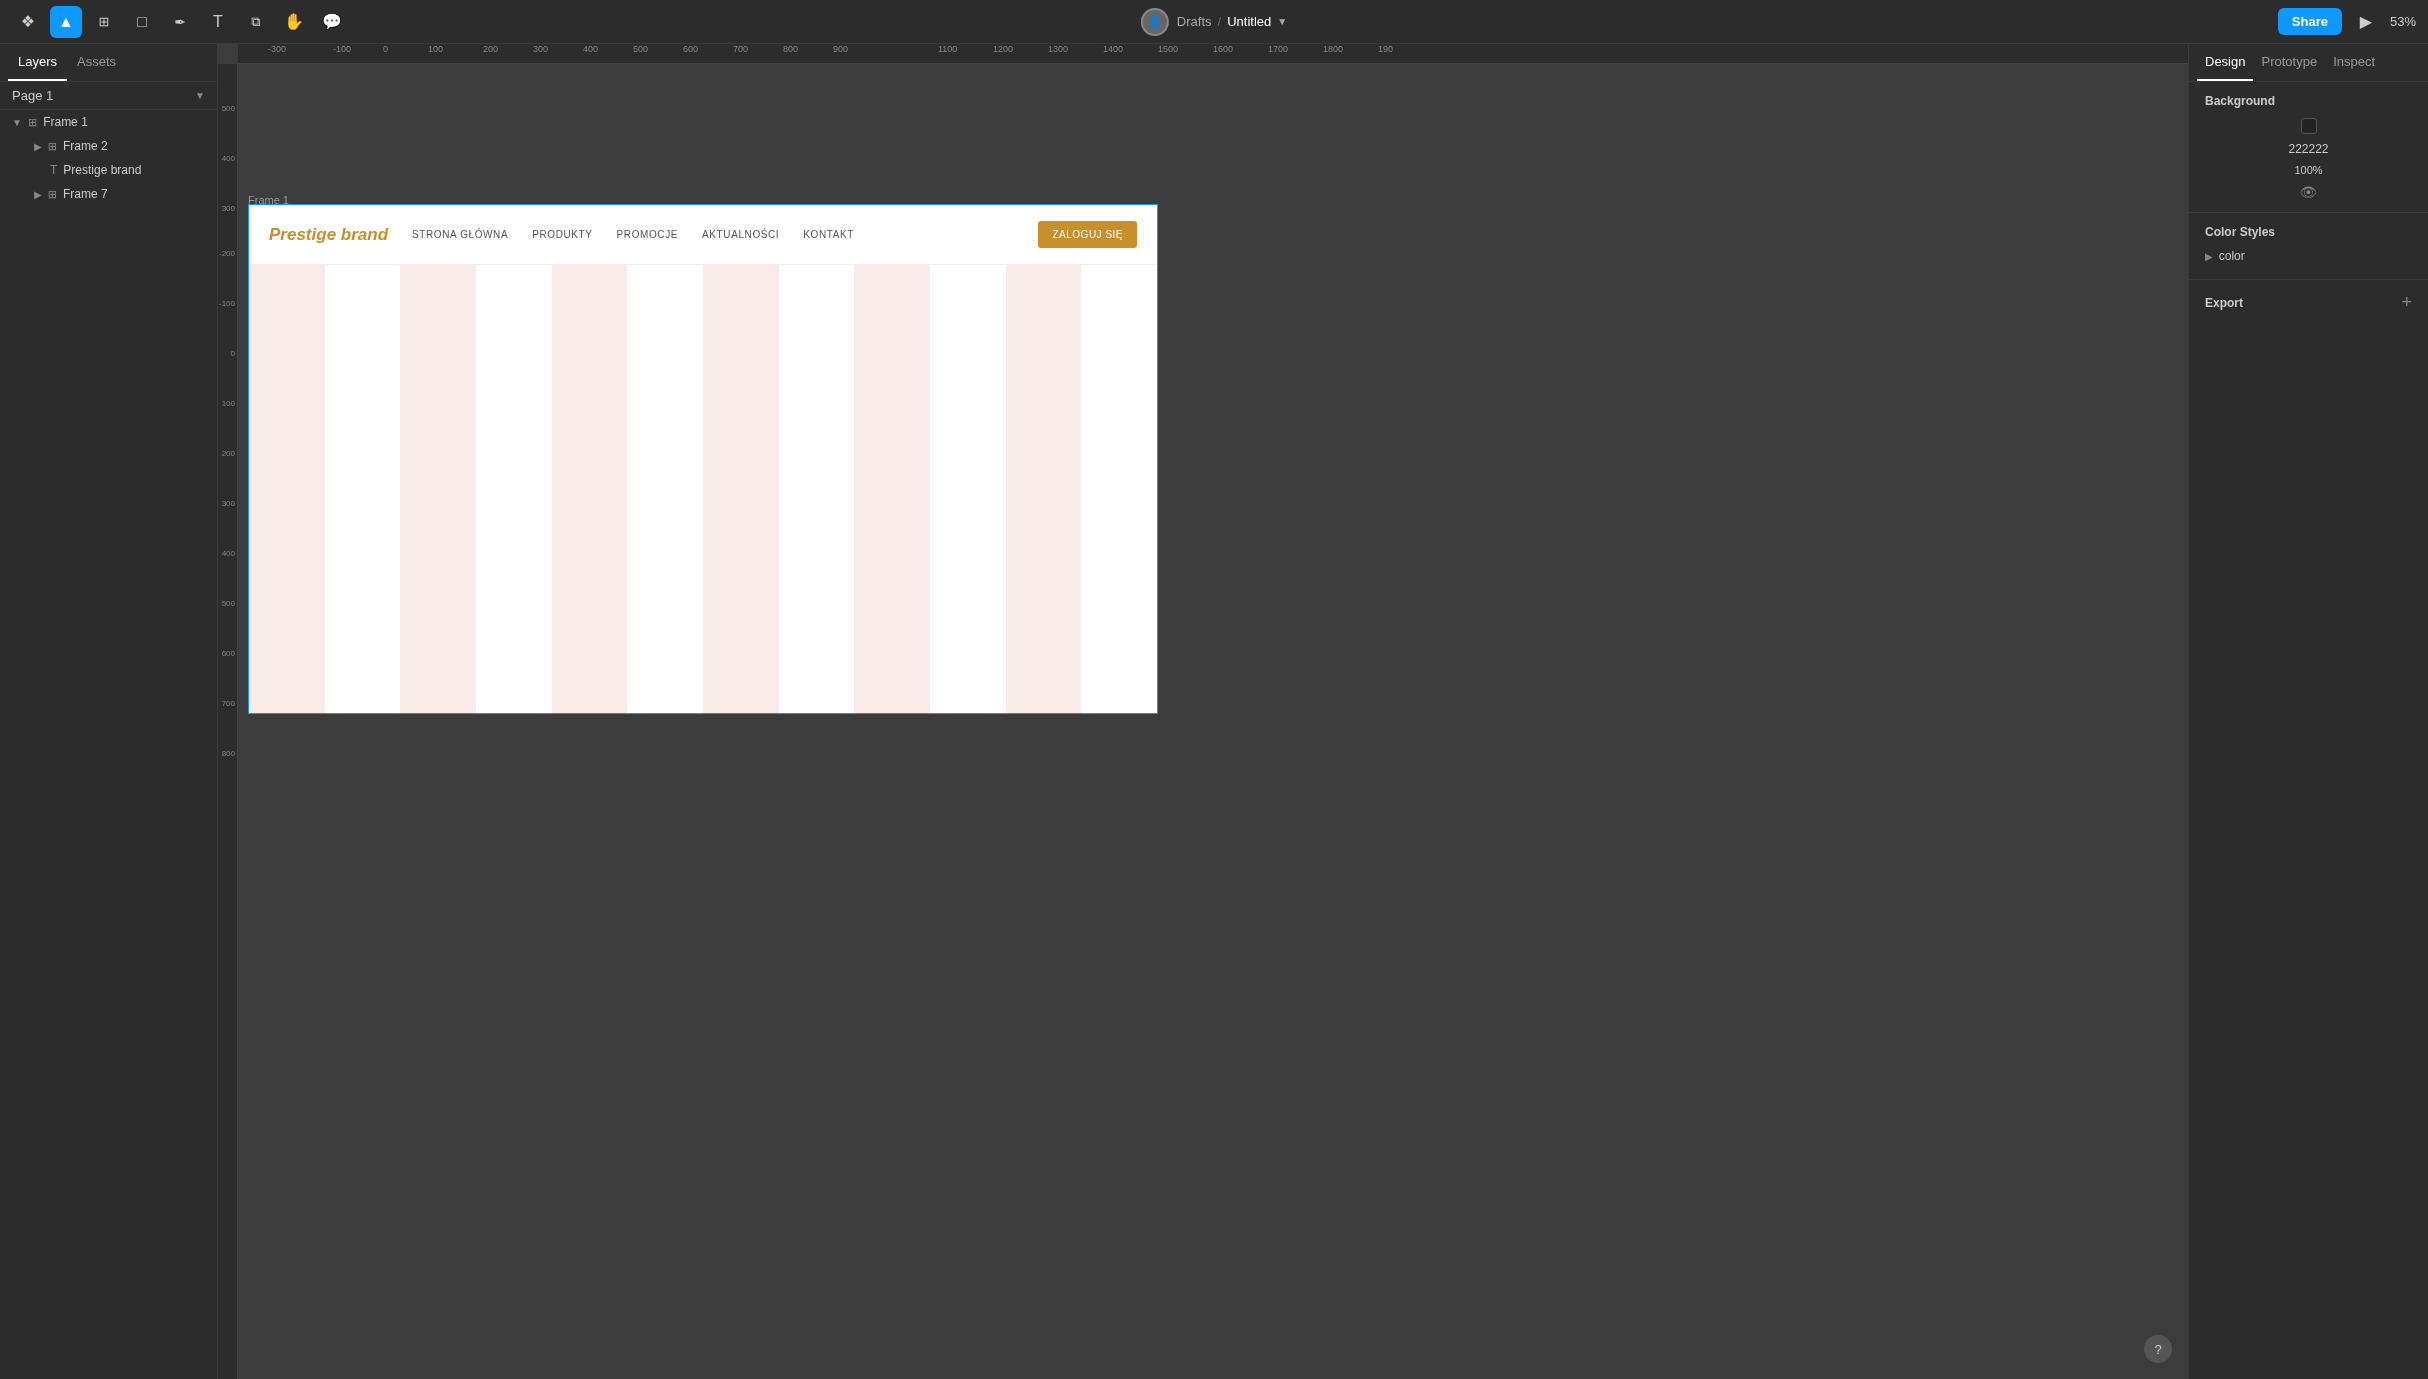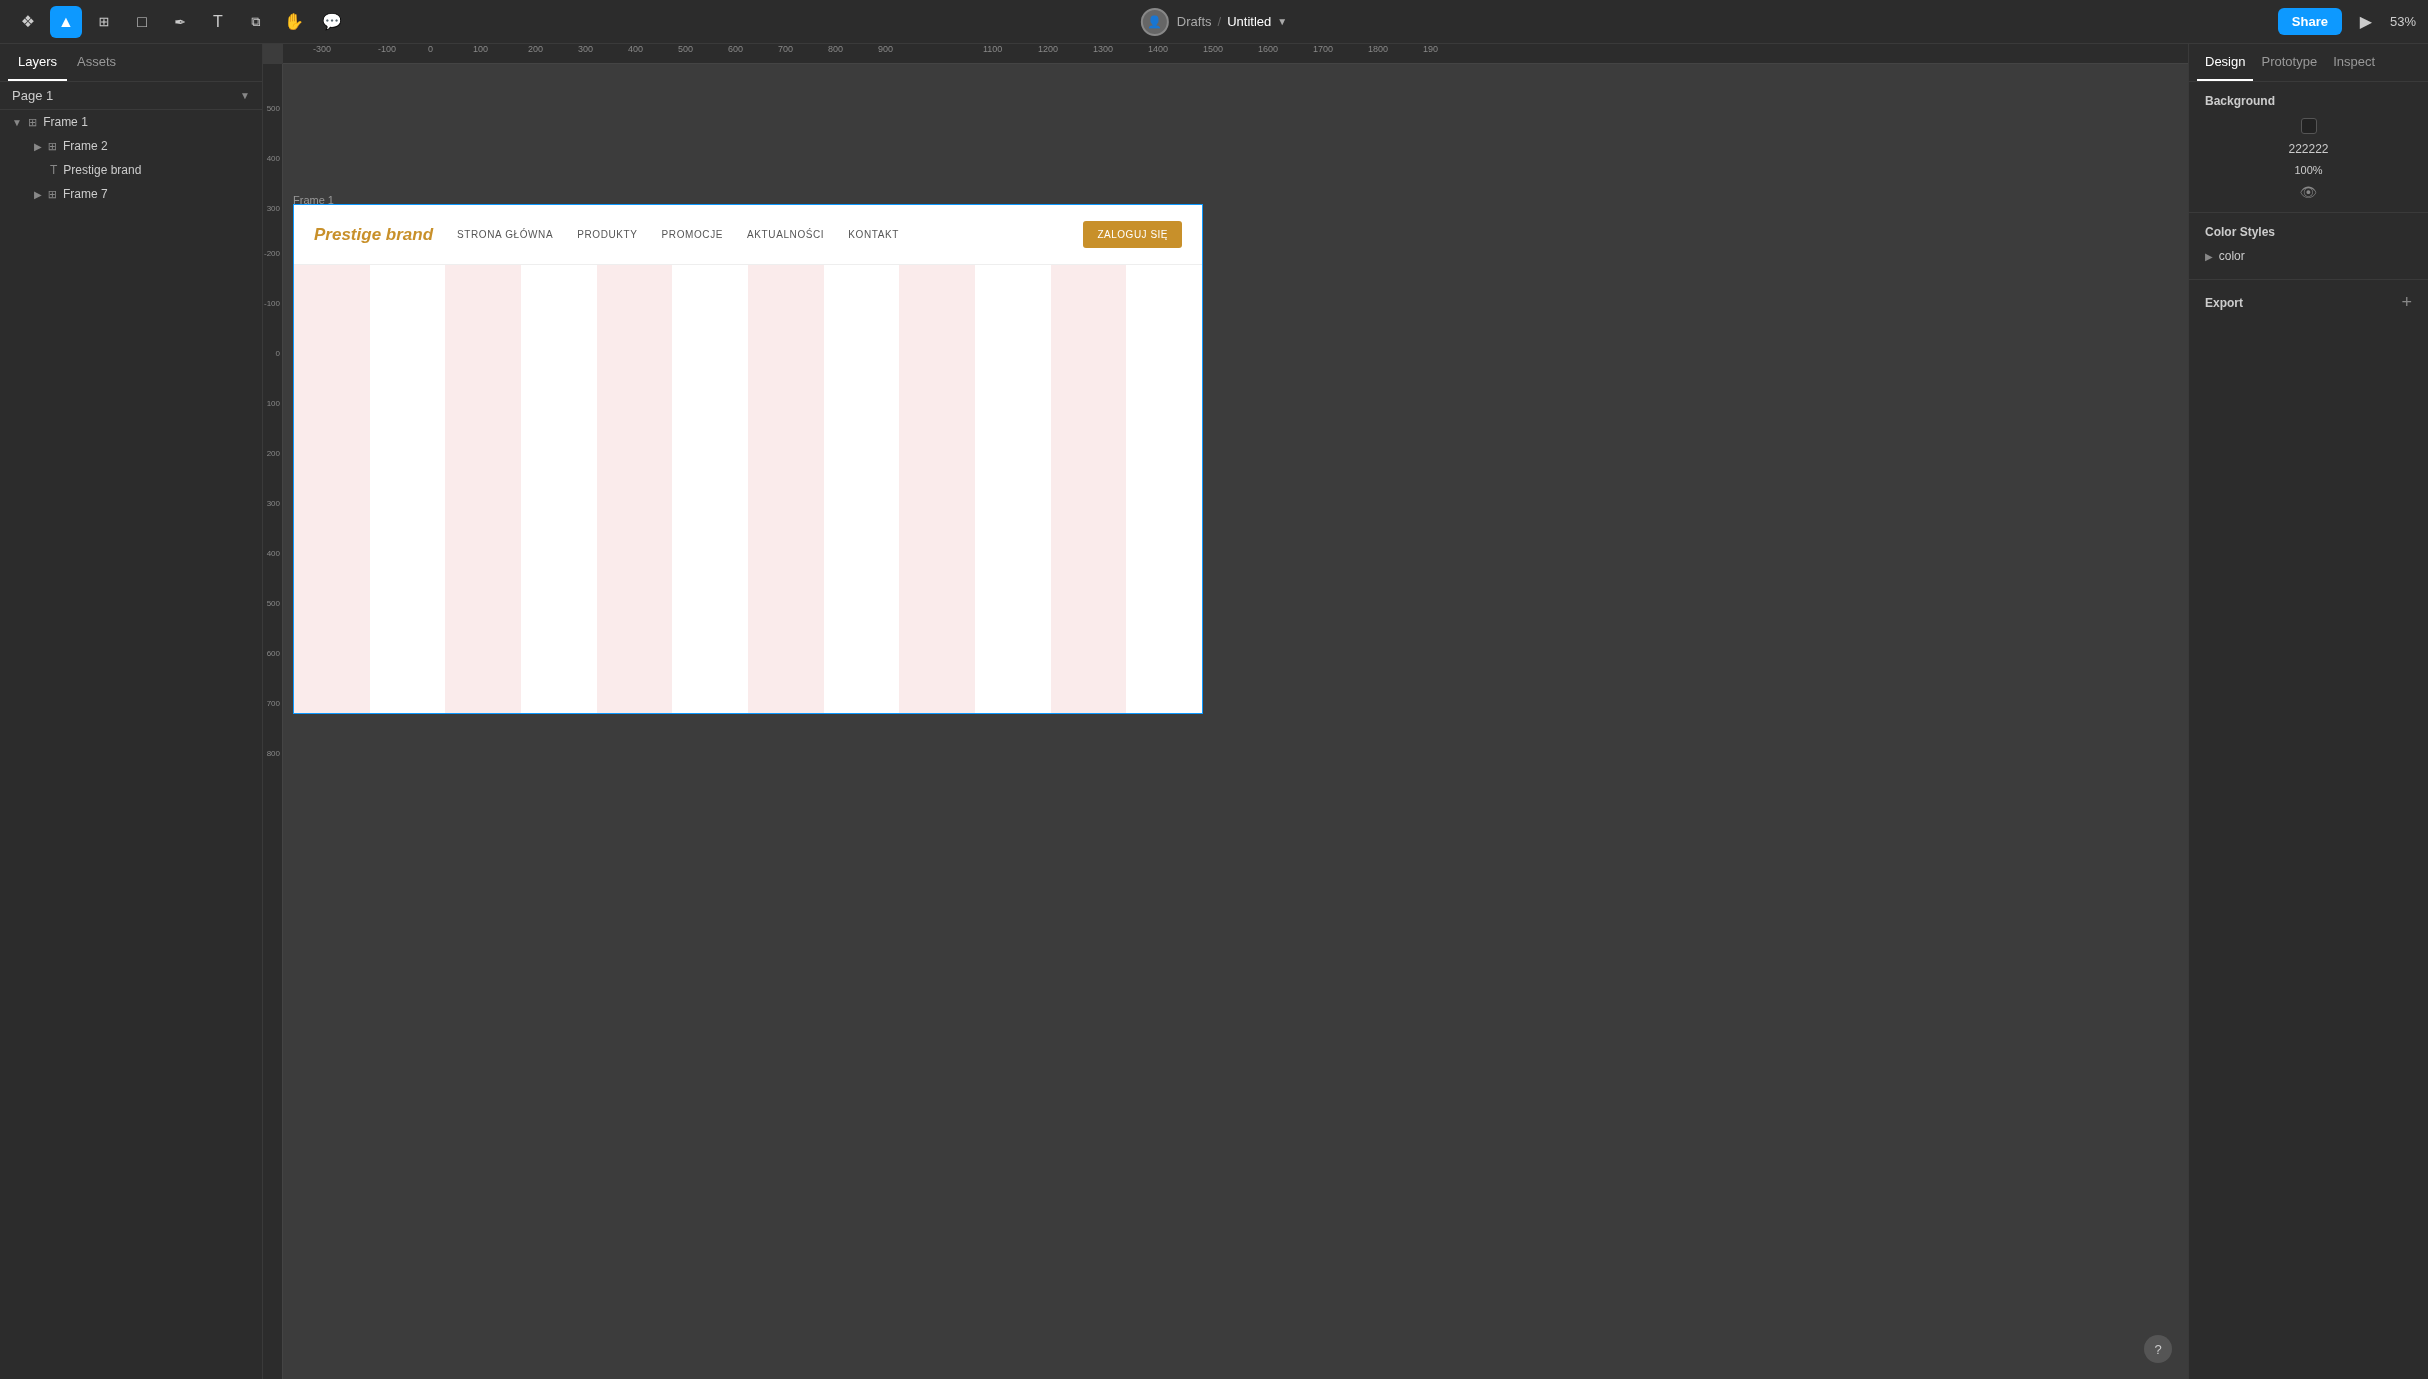--- a/index.html
+++ b/index.html
@@ -44,21 +44,21 @@
     .avatar { width: 28px; height: 28px; border-radius: 50%; background: #666; border: 2px solid #888; overflow: hidden; display: flex; align-items: center; justify-content: center; font-size: 12px; }
 
     
     .main-layout {
       display: flex;
       height: calc(1379px - 44px);
     }
 
     
     .left-panel {
-      width: 263px;
+      width: 218px;
       background: #2c2c2c;
       border-right: 1px solid #3a3a3a;
       display: flex;
       flex-direction: column;
     }
 
     .panel-tabs {
       display: flex;
       border-bottom: 1px solid #3a3a3a;
       padding: 0 8px;

